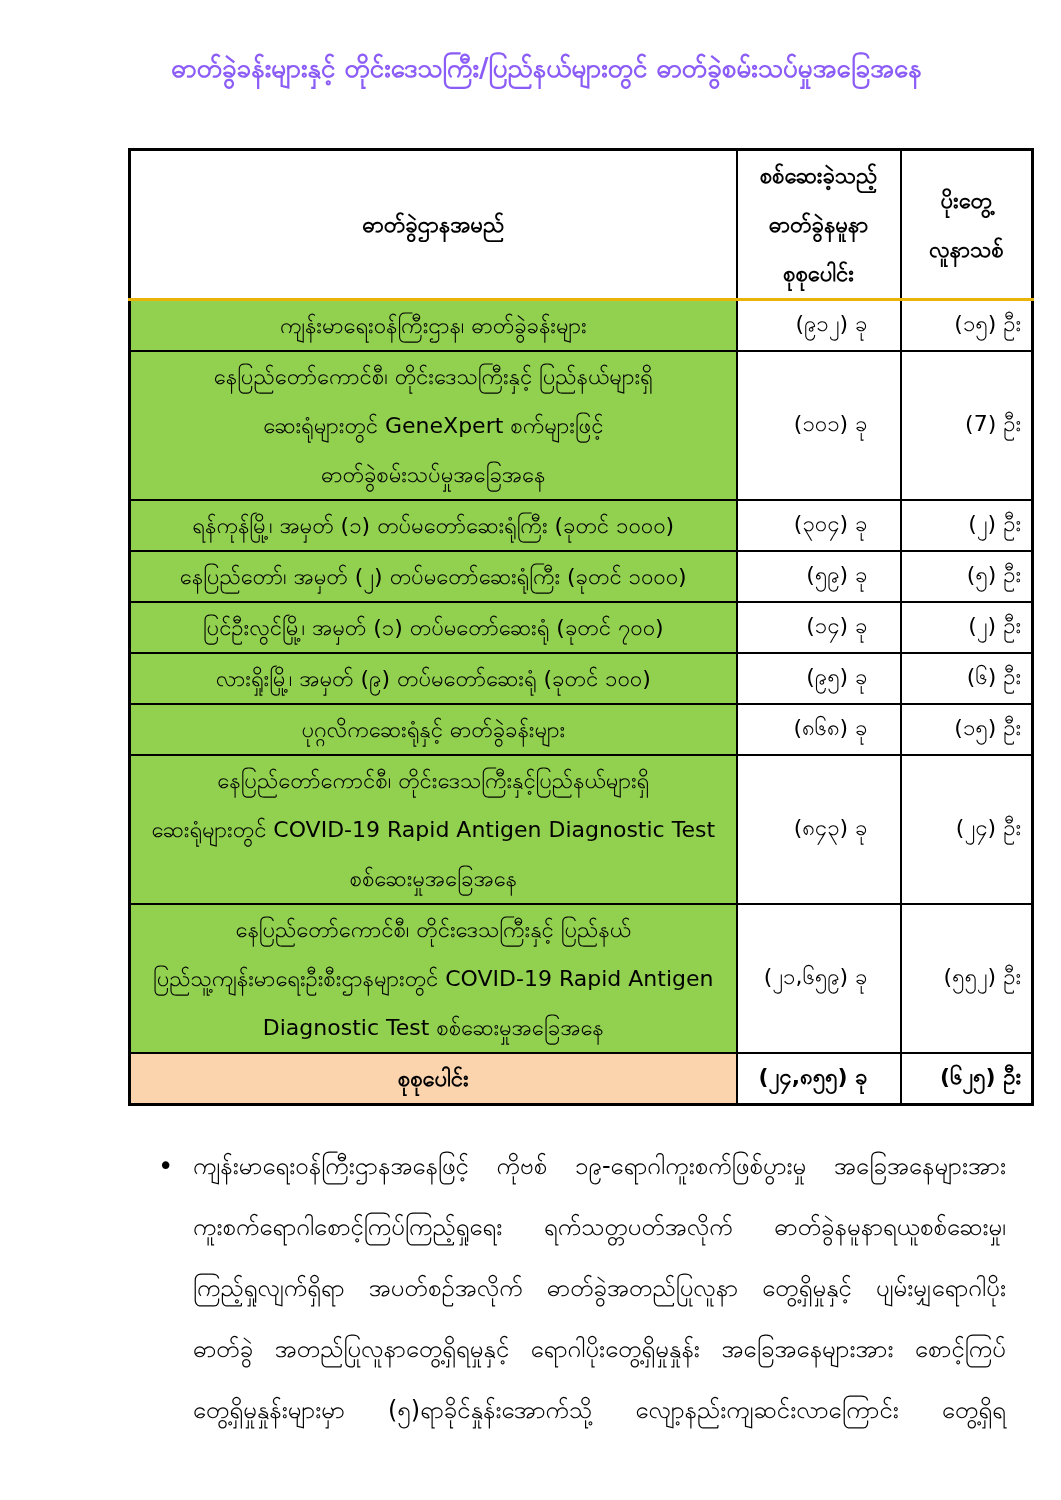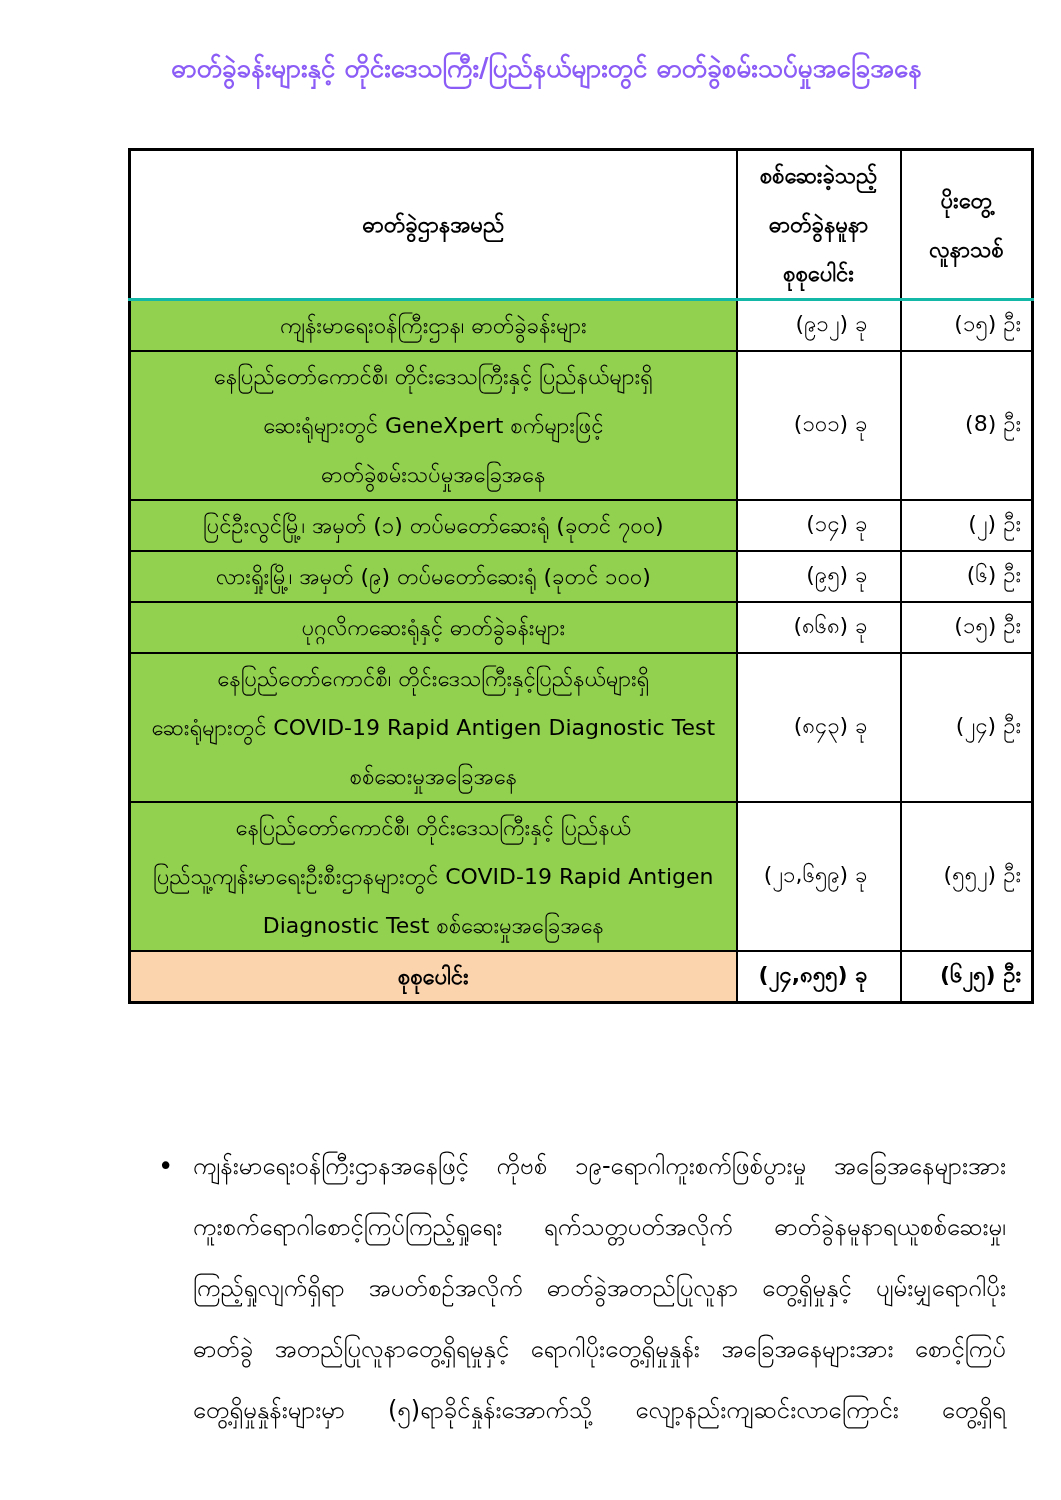--- a/index.html
+++ b/index.html
@@ -47,21 +47,21 @@
   table.report col.c-positives { width: 132px; }
 
   table.report th, table.report td {
     border: 2px solid #000000;
     vertical-align: middle;
     overflow: hidden;
   }
   table.report thead th {
     font-weight: 700;
     text-align: center;
-    border-bottom: 3px solid #14b8a6;
+    border-bottom: 3px solid #eab308;
     background: #ffffff;
   }
   tr.h1 { height: 49px; }
   tr.h3 { height: 147px; }
   tr.hhead { height: 147px; }
 
   .cell-line { line-height: 49px; text-align: center; white-space: nowrap; }
 
   td.name-cell {
     background: var(--row-highlight, #92D050);
@@ -146,24 +146,38 @@
         <td class="num-cell positives-cell">(၁၅) ဦး</td>
       </tr>
 
       <tr class="h3">
         <td class="name-cell">
           <div class="cell-line">နေပြည်တော်ကောင်စီ၊ တိုင်းဒေသကြီးနှင့် ပြည်နယ်များရှိ</div>
           <div class="cell-line">ဆေးရုံများတွင် GeneXpert စက်များဖြင့်</div>
           <div class="cell-line">ဓာတ်ခွဲစမ်းသပ်မှုအခြေအနေ</div>
         </td>
         <td class="num-cell samples-cell">(၁၀၁) ခု</td>
-        <td class="num-cell positives-cell">(8) ဦး</td>
-      </tr>
-
-
+        <td class="num-cell positives-cell">(7) ဦး</td>
+      </tr>
+
+      <tr class="h1">
+        <td class="name-cell">
+          <div class="cell-line">ရန်ကုန်မြို့၊ အမှတ် (၁) တပ်မတော်ဆေးရုံကြီး (ခုတင် ၁၀၀၀)</div>
+        </td>
+        <td class="num-cell samples-cell">(၃၀၄) ခု</td>
+        <td class="num-cell positives-cell">(၂) ဦး</td>
+      </tr>
+
+      <tr class="h1">
+        <td class="name-cell">
+          <div class="cell-line">နေပြည်တော်၊ အမှတ် (၂) တပ်မတော်ဆေးရုံကြီး (ခုတင် ၁၀၀၀)</div>
+        </td>
+        <td class="num-cell samples-cell">(၅၉) ခု</td>
+        <td class="num-cell positives-cell">(၅) ဦး</td>
+      </tr>
 
       <tr class="h1">
         <td class="name-cell">
           <div class="cell-line">ပြင်ဦးလွင်မြို့၊ အမှတ် (၁) တပ်မတော်ဆေးရုံ (ခုတင် ၇၀၀)</div>
         </td>
         <td class="num-cell samples-cell">(၁၄) ခု</td>
         <td class="num-cell positives-cell">(၂) ဦး</td>
       </tr>
 
       <tr class="h1">

